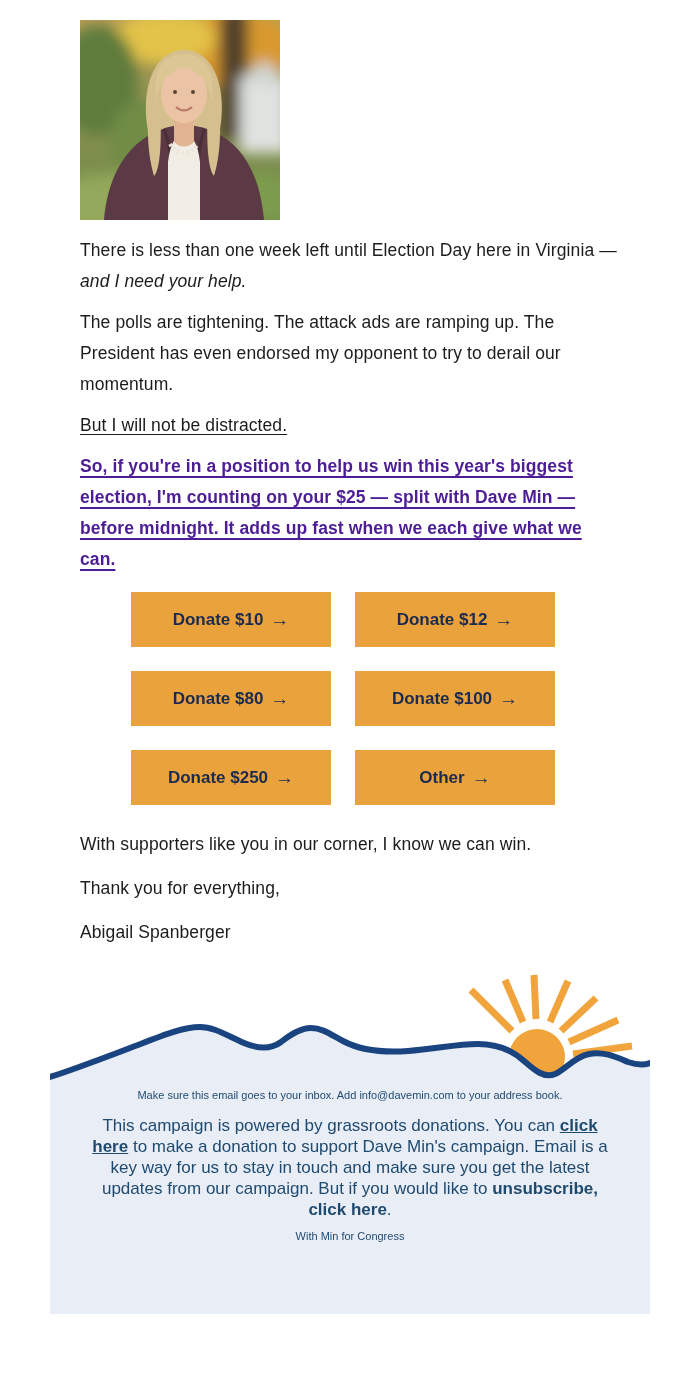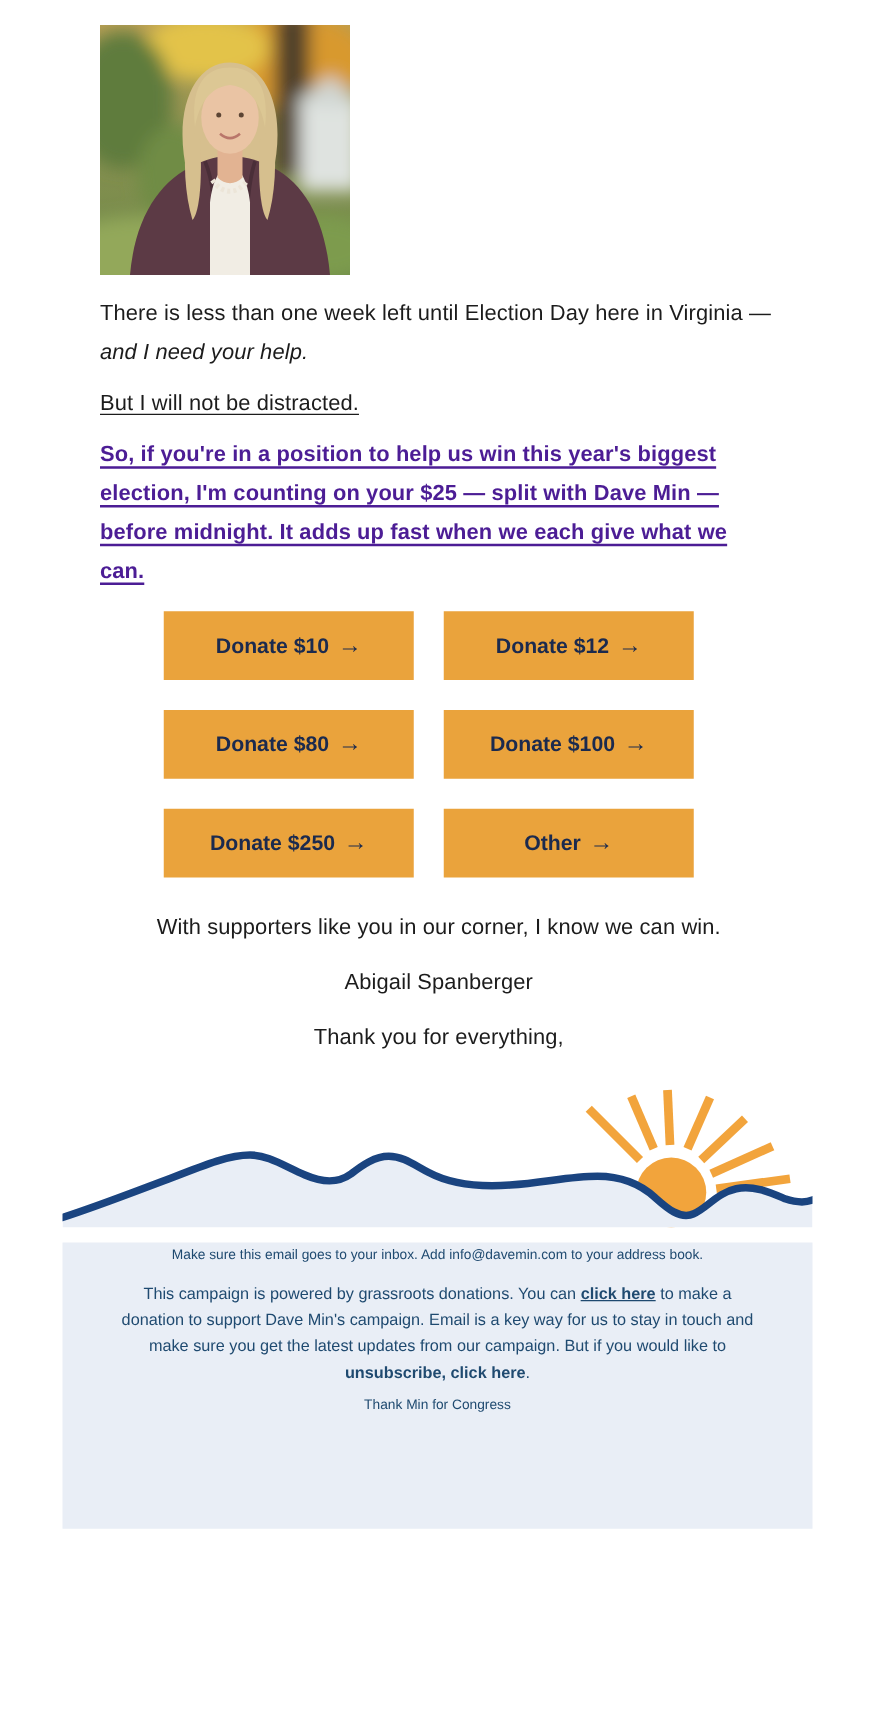--- a/index.html
+++ b/index.html
@@ -59,32 +59,32 @@
     height: 55px;
     background: #eaa33c;
     color: #1b2a4e;
     font-weight: bold;
     font-size: 17px;
     text-decoration: none;
     cursor: pointer;
   }
   .btn .arr { font-weight: normal; margin-left: 7px; font-size: 19px; }
   .closing { margin-top: 24px; }
-  .closing p { margin: 0 0 13px; text-align: center; }
+  .closing p { margin: 0 0 13px; }
   .footer { margin: 25px 0 0 50px; width: 600px; }
   .wave { display: block; width: 600px; height: 112px; }
   .footer-body {
     background: #e9eef6;
     height: 229px;
     text-align: center;
     color: #1f4a70;
   }
-  .inbox { font-size: 11px; line-height: 15px; margin: 12px; padding-top: 3px; }
+  .inbox { font-size: 11px; line-height: 15px; margin: 0; padding-top: 3px; }
   .disclaimer {
-    font-size: 13px;
+    font-size: 17px;
     line-height: 21px;
     margin: 12px 0 0;
     padding: 0 42px;
   }
   .flink { font-weight: bold; text-decoration: underline; color: inherit; cursor: pointer; }
   .unsub { font-weight: bold; cursor: pointer; }
   .paidfor {
     width: 376px;
     height: 48px;
     margin: 4px auto 0;
@@ -140,20 +140,21 @@
       <circle cx="113" cy="72" r="2" fill="#5c4433"></circle>
       <path d="M96,87 Q104,94 112,87" stroke="#b9766a" stroke-width="2" fill="none"></path>
       <path d="M76,82 C72,46 86,34 104,34 C122,34 136,46 132,82 C130,70 124,50 104,48 C84,50 78,70 76,82 Z" fill="#dcc794"></path>
       <path d="M70,80 C66,110 68,136 74,156 C80,150 82,120 80,92 Z" fill="#d6bf8e"></path>
       <path d="M138,80 C142,110 140,136 134,156 C128,150 126,120 128,92 Z" fill="#d6bf8e"></path>
     </g>
   </svg>
 
   <div class="content">
     <p><span>There is less than one week left until Election Day here in Virginia — </span><em>and I need your help.</em></p>
+    <p>The polls are tightening. The attack ads are ramping up. The President has even endorsed my opponent to try to derail our momentum.</p>
     <p class="u">But I will not be distracted.</p>
     <p class="cta-link">So, if you're in a position to help us win this year's biggest election, I'm counting on your $25 — split with Dave Min — before midnight. It adds up fast when we each give what we can.</p>
 
     <div class="btn-grid">
       <a class="btn">
           <span>Donate $10</span>
           <span class="arr">→</span>
         </a>
       <a class="btn">
           <span>Donate $12</span>
@@ -172,22 +173,22 @@
           <span class="arr">→</span>
         </a>
       <a class="btn">
           <span>Other</span>
           <span class="arr">→</span>
         </a>
     </div>
 
     <div class="closing">
       <p>With supporters like you in our corner, I know we can win.</p>
+      <p>Thank you for everything,</p>
       <p>Abigail Spanberger</p>
-      <p>Thank you for everything,</p>
     </div>
   </div>
 
   <div class="footer">
 
     <svg class="wave" viewBox="0 0 600 112" aria-hidden="true">
       <g stroke="#F2A43C" stroke-width="7">
         <circle cx="487" cy="84" r="28" fill="#F2A43C" stroke="none"></circle>
         <path d="M462,58 L421,17"></path>
         <path d="M473,49 L455,7"></path>
@@ -198,19 +199,19 @@
         <path d="M523,81 L582,73"></path>
       </g>
       <path d="M0,104 C28,95 56,84 88,72 C116,61 134,54 150,54 C164,54 176,62 194,70 C208,76 220,77 231,69 C240,62 250,55 261,55 C272,55 280,61 293,68 C308,76 330,80 358,78 C386,76 406,71 428,71 C448,71 462,77 474,88 C483,96 494,106 505,101 C515,97 524,84 539,81 C553,78 566,84 578,89 C587,92 595,92 600,90 L600,112 L0,112 Z" fill="#E9EEF6"></path>
       <path d="M0,104 C28,95 56,84 88,72 C116,61 134,54 150,54 C164,54 176,62 194,70 C208,76 220,77 231,69 C240,62 250,55 261,55 C272,55 280,61 293,68 C308,76 330,80 358,78 C386,76 406,71 428,71 C448,71 462,77 474,88 C483,96 494,106 505,101 C515,97 524,84 539,81 C553,78 566,84 578,89 C587,92 595,92 600,90" fill="none" stroke="#1A4480" stroke-width="6" stroke-linecap="round"></path>
     </svg>
 
     <div class="footer-body">
       <p class="inbox">Make sure this email goes to your inbox. Add info@davemin.com to your address book.</p>
       <p class="disclaimer"><span>This campaign is powered by grassroots donations. You can </span><a class="flink">click here</a><span> to make a donation to support Dave Min's campaign. Email is a key way for us to stay in touch and make sure you get the latest updates from our campaign. But if you would like to </span><strong class="unsub">unsubscribe, click here</strong><span>.</span></p>
       <div class="address">
-        <div>Thank Min for Congress</div>
+        <div>With Min for Congress</div>
 
       </div>
     </div>
   </div>
 
 </div>
 
 </body></html>

